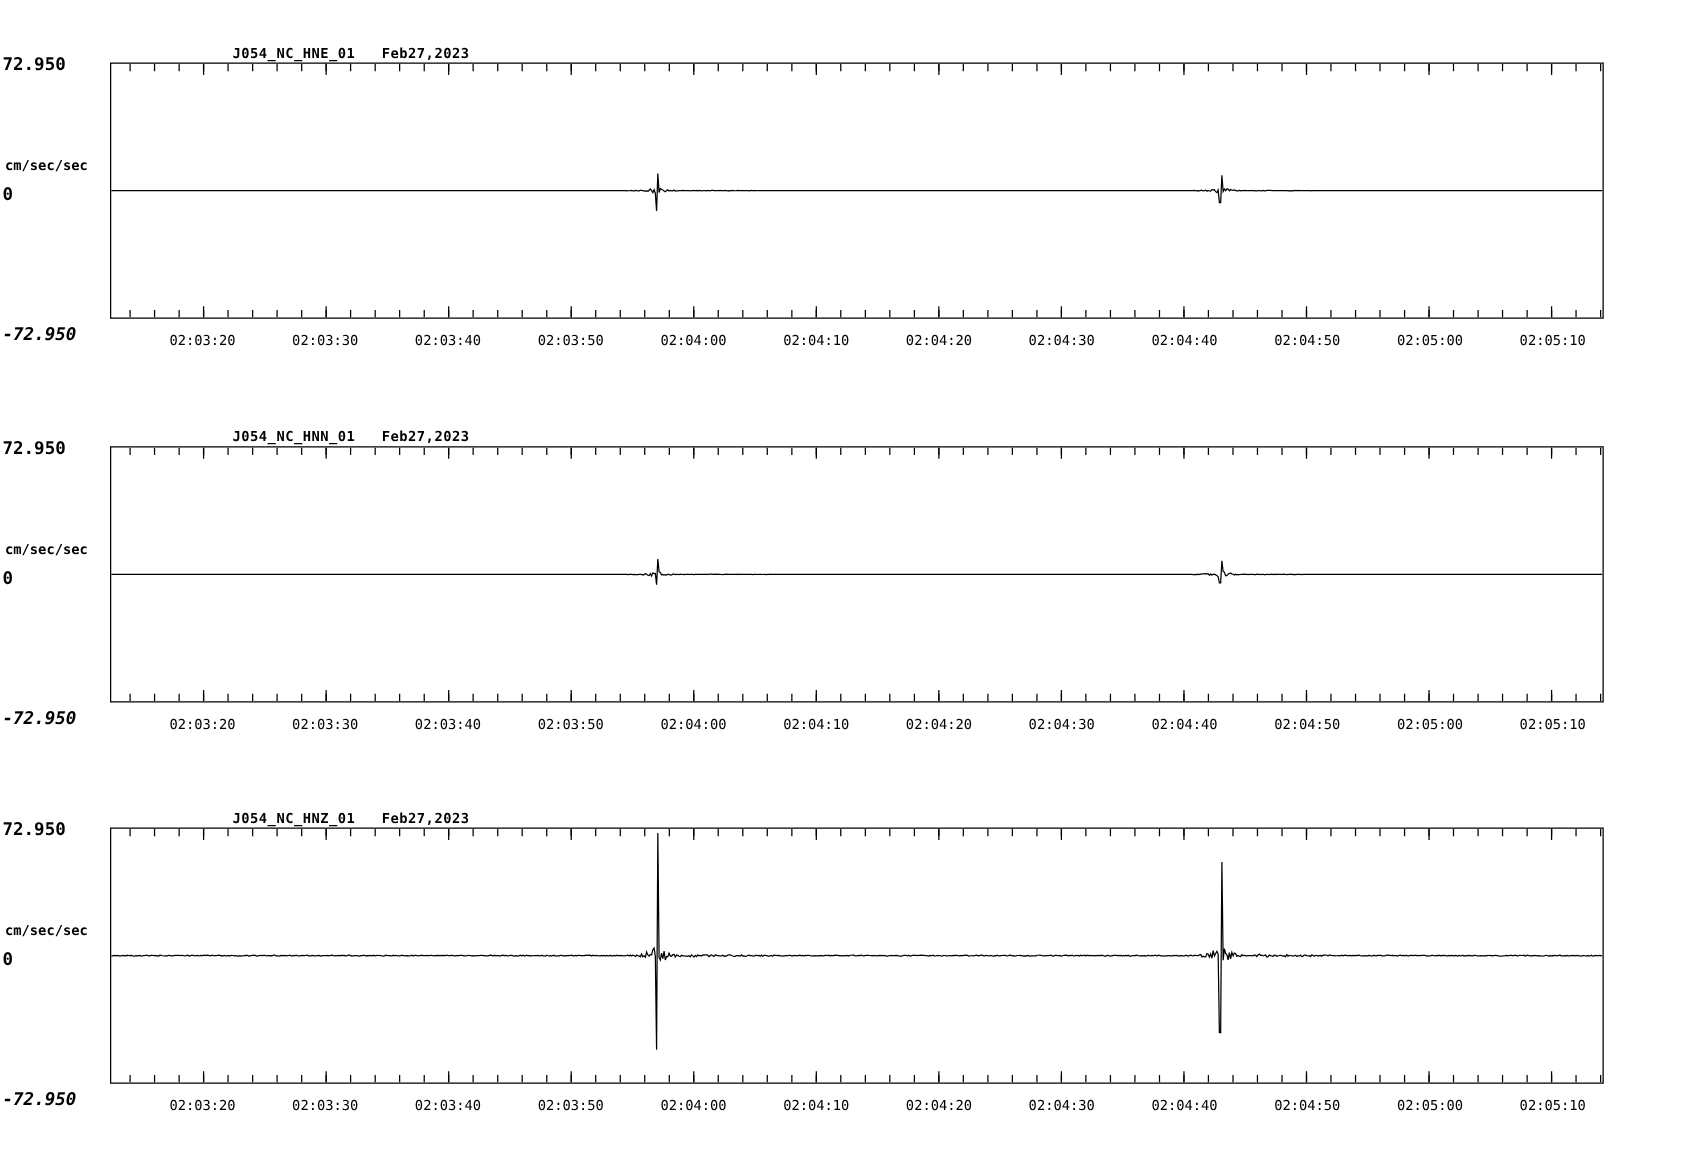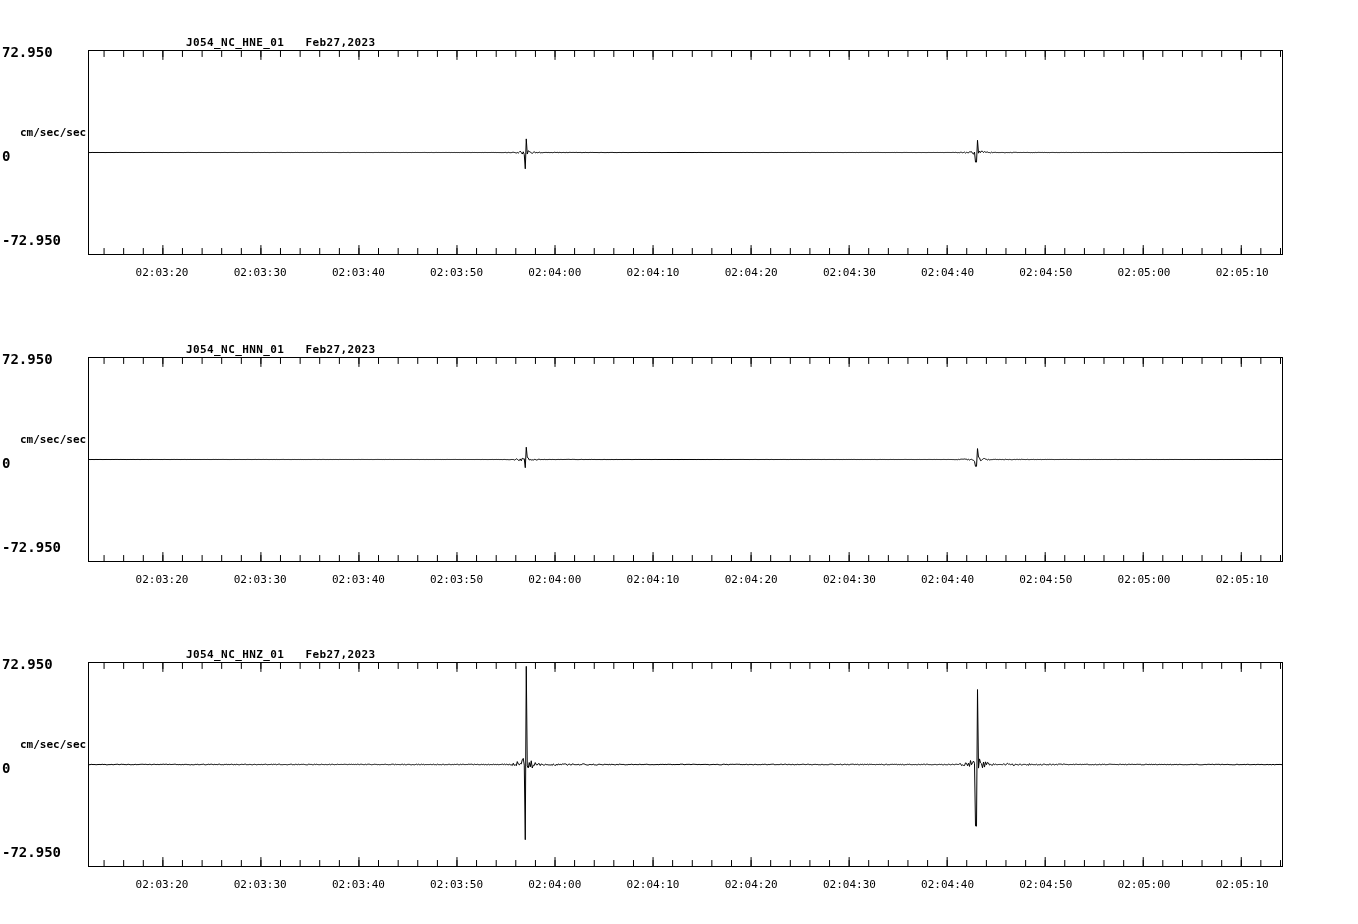--- a/index.html
+++ b/index.html
@@ -39,38 +39,38 @@
     position: absolute;
     left: 186px;
     top: 28px;
     font-size: 11px;
     letter-spacing: 0.4px;
     white-space: pre;
     font-weight: bold;
   }
   .unit-label {
     position: absolute;
-    left: 20px;
+    left: 4px;
     top: 118px;
     font-size: 11px;
     font-weight: bold;
     white-space: pre;
   }
   .ytick {
     position: absolute;
     font-size: 14px;
     font-weight: bold;
     text-align: left;
     width: 78px;
     left: 2px;
     white-space: pre;
   }
   .ytick-top { top: 36px; }
   .ytick-mid { top: 140px; }
-  .ytick-bot { top: 224px; }
+  .ytick-bot { top: 252px; font-style: italic; }
 
   .xlabels {
     position: absolute;
     left: 88px;
     top: 258px;
     width: 1195px;
     height: 16px;
   }
   .xlabel {
     position: absolute;

